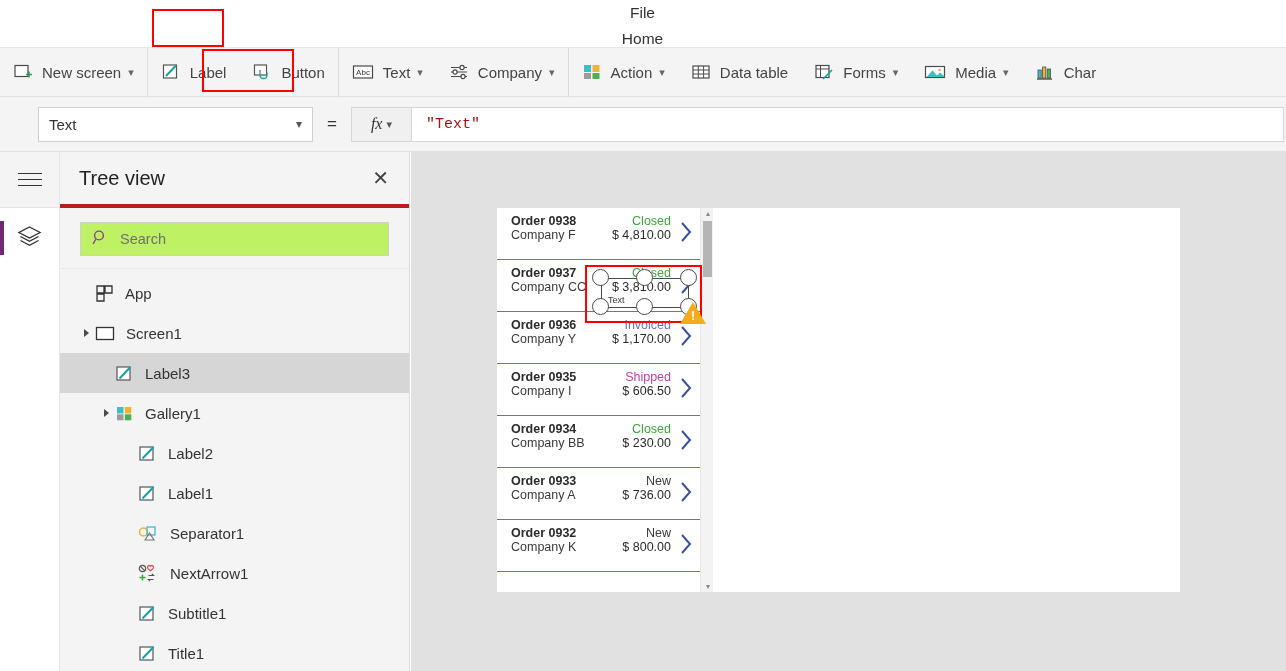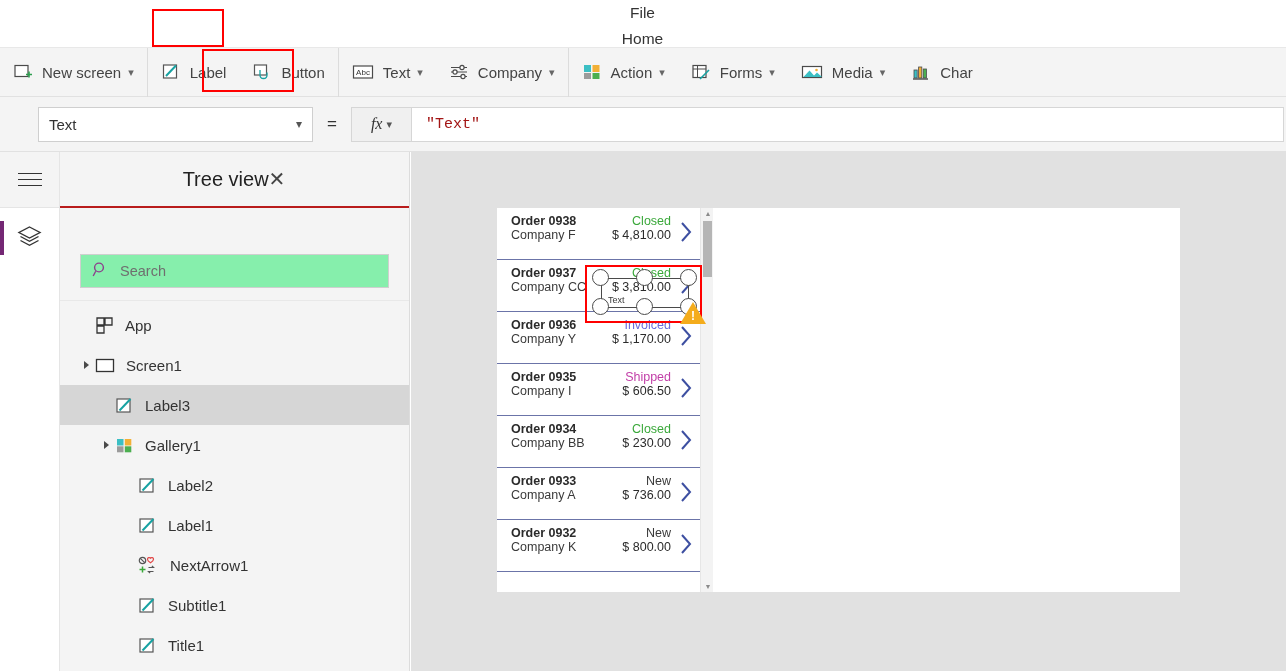--- a/index.html
+++ b/index.html
@@ -94,29 +94,29 @@
   .rail-active-bar {
     position:absolute; left:0; top:13px; width:3.5px; height:34px; background:#742774;
   }
 
   
   .treepanel {
     position:absolute; top:152px; left:60px; width:350px; height:519px;
     background:#f4f4f4; border-right:1px solid #dcdcdc;
   }
   .tree-header {
-    height:56px; display:flex; align-items:center; justify-content:center;
-    padding:0 20px 0 19px; border-bottom:2px solid #b91c1c; background:#f4f4f4;
+    height:56px; display:flex; align-items:center; justify-content:space-between;
+    padding:0 20px 0 19px; border-bottom:4px solid #b91c1c; background:#f4f4f4;
   }
   .tree-title { font-size:20px; color:#222; }
   .closeX { font-size:20px; color:#444; cursor:pointer; line-height:1; }
   .searchwrap { padding:14px 20px 12px 20px; border-bottom:1px solid #e8e8e8; }
   .searchbox {
-    height:34px; background:#86efac; border:1px solid #cfcfcf;
-    display:flex; align-items:center; padding:0 11px;margin-top:32px;
+    height:34px; background:#bef264; border:1px solid #cfcfcf;
+    display:flex; align-items:center; padding:0 11px;
   }
   .searchbox .ph { font-size:14.5px; color:#6f6f6f; margin-left:11px; }
   .tree-list { padding-top:4px; }
   .tnode {
     height:40px; display:flex; align-items:center; font-size:15px; color:#333;
     cursor:default; padding-right:10px;
   }
   .tnode.sel { background:#d6d6d6; }
   .tnode .arrow {
     width:13px; display:flex; align-items:center; justify-content:center; margin-right:2px;
@@ -276,20 +276,29 @@
           <rect x="2" y="3" width="7" height="7" fill="#3bbfc4"></rect>
           <rect x="10.5" y="3" width="7" height="7" fill="#f2b036"></rect>
           <rect x="2" y="11" width="7" height="6" fill="#9b9b9b"></rect>
           <rect x="10.5" y="11" width="7" height="6" fill="#4caf50"></rect>
         </svg>
       </span>
       <span>Action</span>
       <span class="cv">▾</span>
     </div>
 
+    <div class="rb">
+      <span class="ic">
+        <svg width="20" height="20" viewBox="0 0 20 20">
+          <rect x="2" y="4" width="16" height="12" fill="#fff" stroke="#4a4a4a" stroke-width="1.2"></rect>
+          <path d="M2 8h16M2 12h16M7.3 4v12M12.6 4v12" stroke="#4a4a4a" stroke-width="1"></path>
+        </svg>
+      </span>
+      <span>Data table</span>
+    </div>
 
     <div class="rb">
       <span class="ic">
         <svg width="20" height="20" viewBox="0 0 20 20">
           <rect x="2" y="3.5" width="13" height="12" fill="#fff" stroke="#4a4a4a" stroke-width="1.2"></rect>
           <path d="M2 7h13M6.5 3.5v11.5" stroke="#4a4a4a" stroke-width="1"></path>
           <path d="M9 17L18 8" stroke="#17a2a2" stroke-width="1.6"></path>
         </svg>
       </span>
       <span>Forms</span>
@@ -435,20 +444,30 @@
       <div class="tnode" style="padding-left:78px">
         <span class="tic">
           <svg width="19" height="19" viewBox="0 0 19 19">
             <rect x="2" y="3" width="13" height="13" fill="#fff" stroke="#555" stroke-width="1.2"></rect>
             <path d="M4.5 14.5L15.5 3" stroke="#17a2a2" stroke-width="2"></path>
           </svg>
         </span>
         <span>Label1</span>
       </div>
 
+      <div class="tnode" style="padding-left:78px">
+        <span class="tic">
+          <svg width="21" height="19" viewBox="0 0 21 19">
+            <circle cx="5.5" cy="8" r="4" fill="none" stroke="#f2b036" stroke-width="1.4"></circle>
+            <rect x="9" y="3" width="8" height="8" fill="none" stroke="#3bbfc4" stroke-width="1.3"></rect>
+            <path d="M7 16l4.5-7 4.5 7z" fill="none" stroke="#777" stroke-width="1.2"></path>
+          </svg>
+        </span>
+        <span>Separator1</span>
+      </div>
 
       <div class="tnode" style="padding-left:78px">
         <span class="tic">
           <svg width="21" height="19" viewBox="0 0 21 19">
             <circle cx="4.5" cy="4.5" r="3.2" fill="none" stroke="#555" stroke-width="1.2"></circle>
             <path d="M2.3 2.3l4.4 4.4" stroke="#555" stroke-width="1.2"></path>
             <path d="M12.5 2.2c1-1.2 3-.6 3 1 0 1.6-3 3.6-3 3.6s-3-2-3-3.6c0-1.6 2-2.2 3-1z" fill="none" stroke="#e04343" stroke-width="1.2"></path>
             <path d="M1.5 13.5h6M4.5 10.5v6" stroke="#3aa83a" stroke-width="1.5"></path>
             <path d="M10.5 11.5h5l-1.6-1.6M15.5 15.5h-5l1.6 1.6" fill="none" stroke="#555" stroke-width="1.2"></path>
           </svg>

